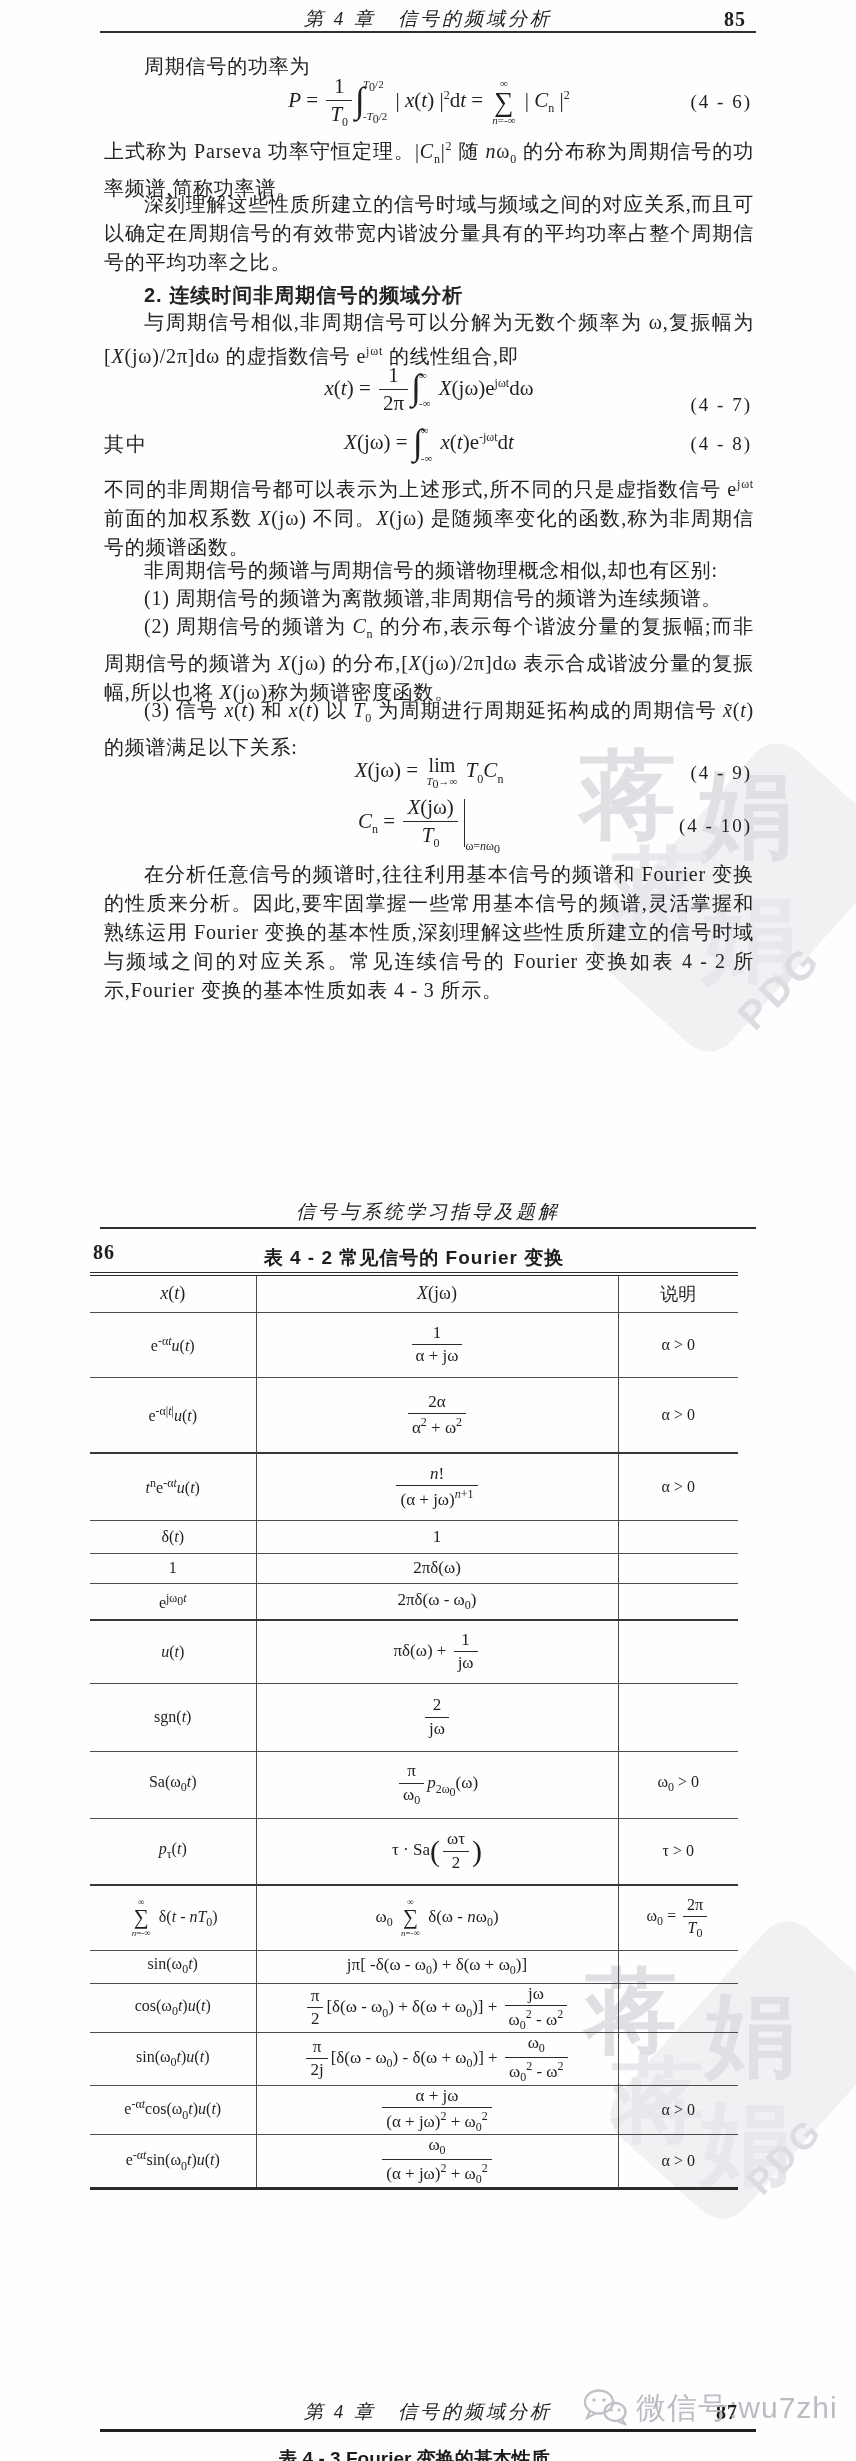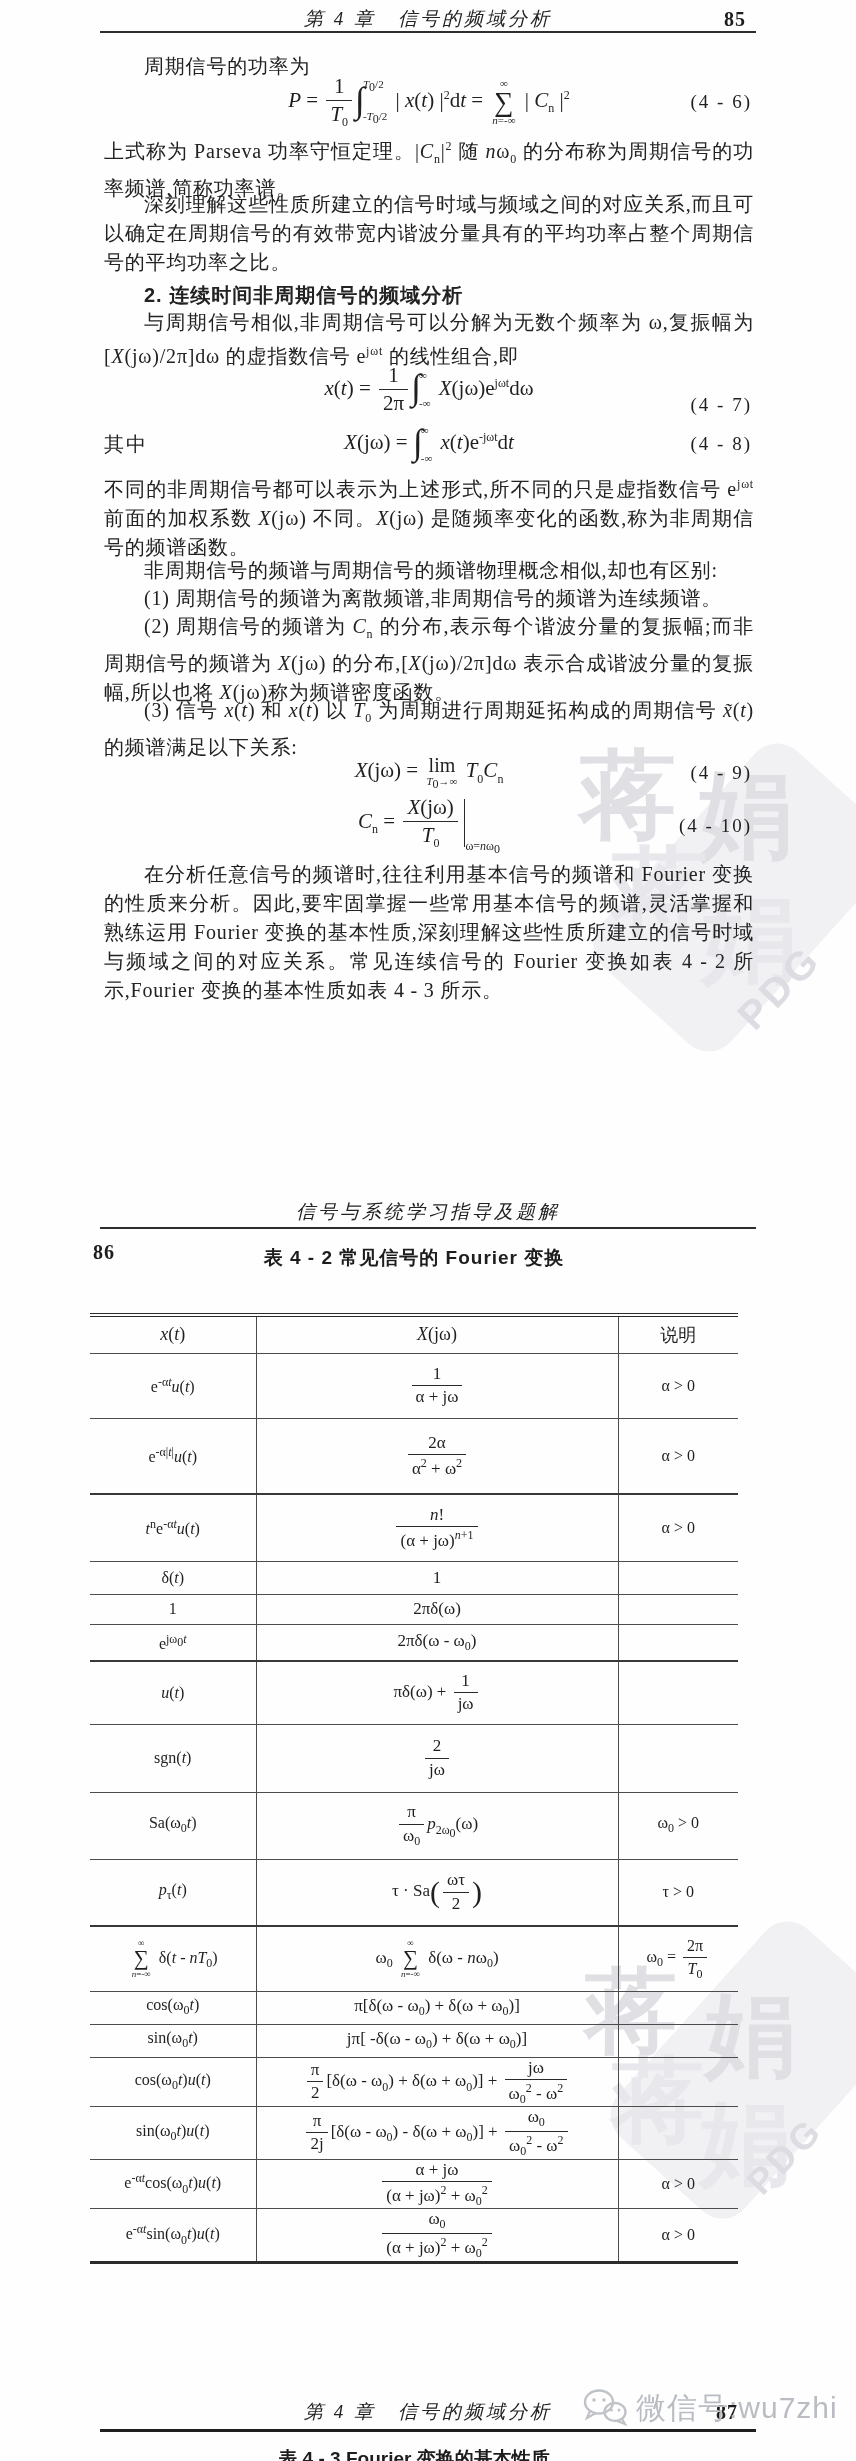--- a/index.html
+++ b/index.html
@@ -55,21 +55,21 @@
   .lim .lb{font-size:11px;margin-top:1px;}
   .vbar{display:inline-block;width:1.5px;height:48px;background:#2a2a2a;vertical-align:middle;
         margin-left:3px;}
   .evalsub{font-size:12px;vertical-align:-22px;}
   .bp{font-size:30px;vertical-align:middle;}
   sub,sup{font-size:12px;}
   
   .tbl-title{position:absolute;left:90px;width:648px;text-align:center;
              font-family:"Liberation Sans","DejaVu Sans",sans-serif;font-weight:700;
              font-size:19px;letter-spacing:1px;color:#1d1d1d;}
-  .ftable{position:absolute;left:90px;top:1313px;width:648px;border-collapse:collapse;
+  .ftable{position:absolute;left:90px;top:1272px;width:648px;border-collapse:collapse;
           table-layout:fixed;border-top:4px double #2b2b2b;border-bottom:3px solid #2b2b2b;
           z-index:2;}
   .ftable th,.ftable td{border-top:1px solid #4c4c4c;text-align:center;vertical-align:middle;
           font-weight:400;padding:0 4px;color:#1f1f1f;overflow:hidden;}
   .ftable thead th{border-top:none;font-size:18px;}
   .ftable th:nth-child(1),.ftable td:nth-child(1),
   .ftable th:nth-child(2),.ftable td:nth-child(2){border-right:1px solid #4c4c4c;}
   .ftable td:nth-child(1){font-size:16px;}
   .ftable td:nth-child(2){font-size:17px;}
   .ftable td:nth-child(3){font-size:16px;margin-left:20px;}
@@ -243,25 +243,20 @@
               <span class="su"><i>n</i>=-∞</span>
             </span> δ(<i>t</i> - <i>nT</i><sub>0</sub>)</td>
       <td>ω<sub>0</sub> <span class="sum">
               <span class="so">∞</span>
               <span class="sg">∑</span>
               <span class="su"><i>n</i>=-∞</span>
             </span> δ(ω - <i>n</i>ω<sub>0</sub>)</td>
       <td>ω<sub>0</sub> = <span class="fr"><span class="nu">2π</span><span class="de"><i>T</i><sub>0</sub></span></span></td>
     </tr>
         <tr style="height: 33px;">
-      <td>cos(ω<sub>0</sub><i>t</i>)</td>
-      <td>π[δ(ω - ω<sub>0</sub>) + δ(ω + ω<sub>0</sub>)]</td>
-      <td></td>
-    </tr>
-        <tr style="height: 33px;">
       <td>sin(ω<sub>0</sub><i>t</i>)</td>
       <td>jπ[ -δ(ω - ω<sub>0</sub>) + δ(ω + ω<sub>0</sub>)]</td>
       <td></td>
     </tr>
         <tr style="height: 49px;">
       <td>cos(ω<sub>0</sub><i>t</i>)<i>u</i>(<i>t</i>)</td>
       <td><span class="fr"><span class="nu">π</span><span class="de">2</span></span>[δ(ω - ω<sub>0</sub>) + δ(ω + ω<sub>0</sub>)] + <span class="fr"><span class="nu">jω</span><span class="de">ω<sub>0</sub><sup>2</sup> - ω<sup>2</sup></span></span></td>
       <td></td>
     </tr>
         <tr style="height: 51px;">

